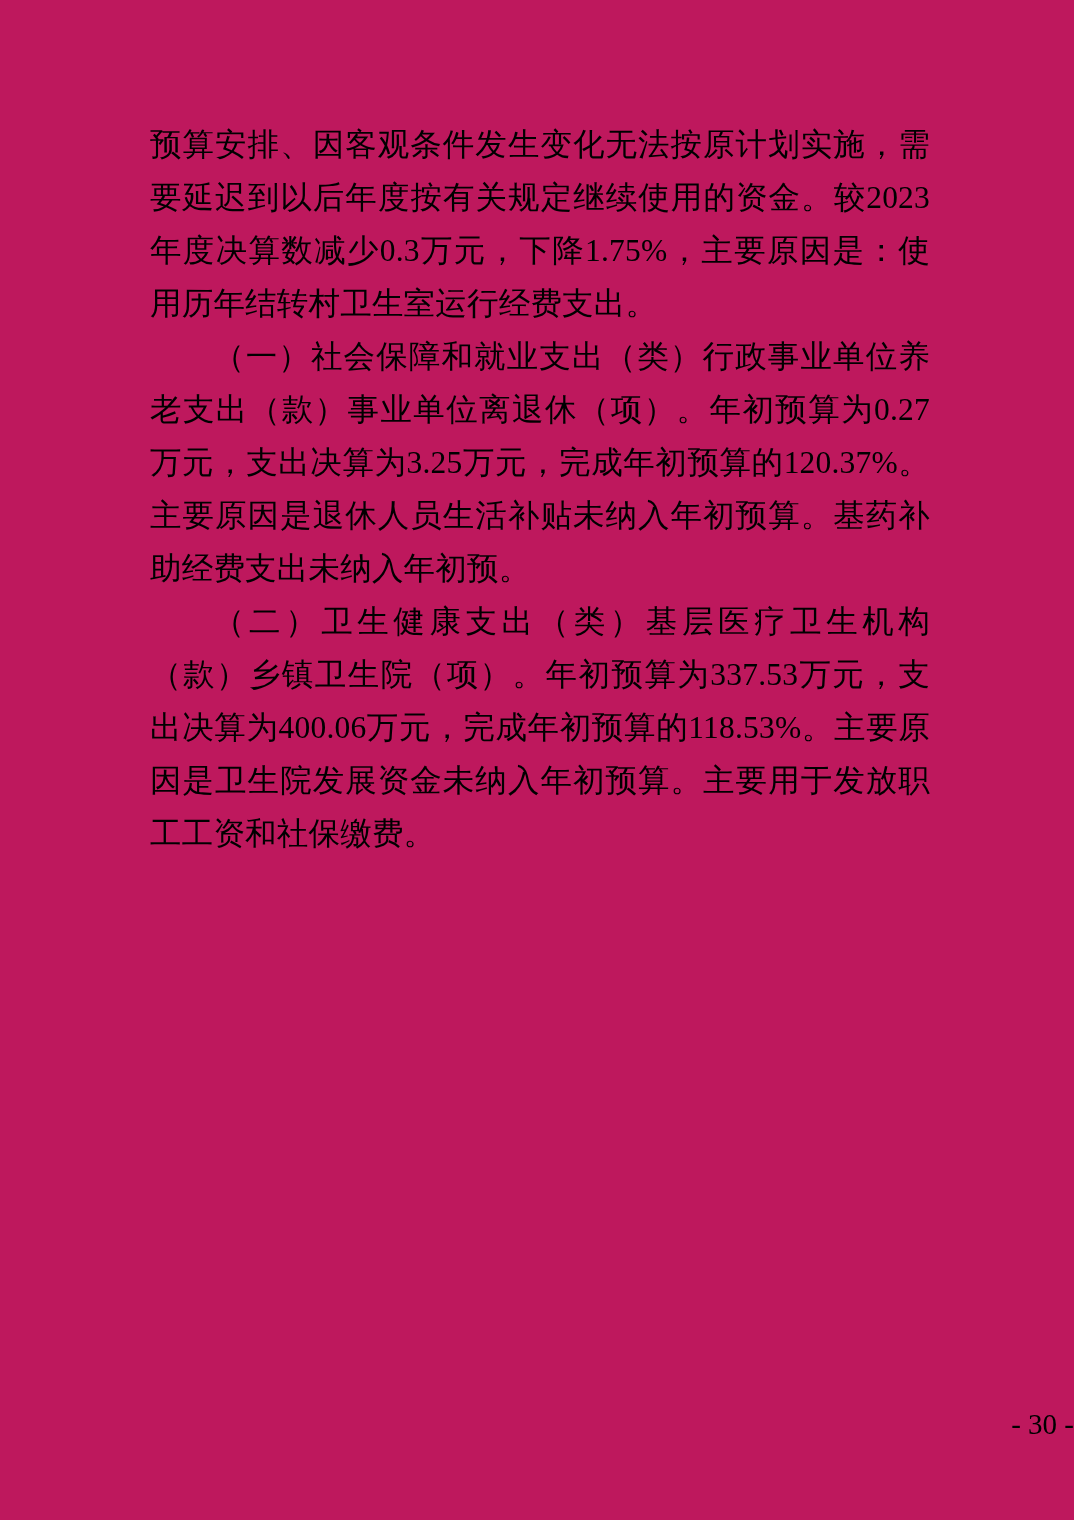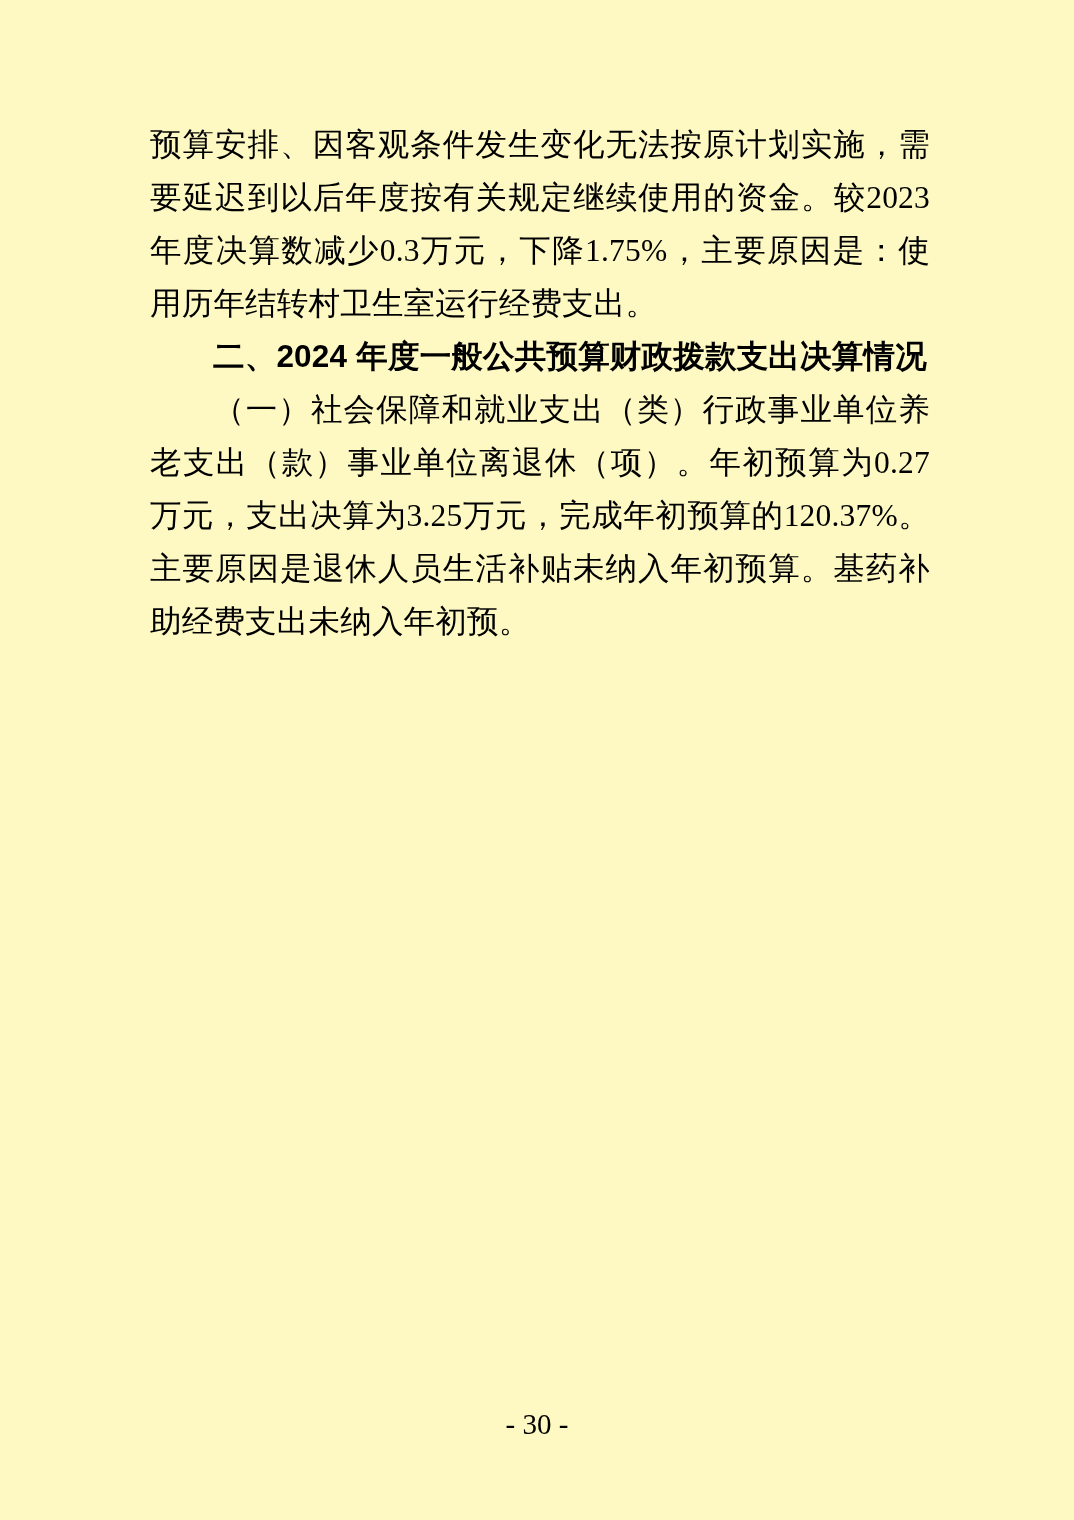--- a/index.html
+++ b/index.html
@@ -4,21 +4,21 @@
 <style>
   html, body {
     margin: 0;
     padding: 0;
     background: #ffffff;
   }
   .page {
     position: relative;
     width: 1074px;
     height: 1520px;
-    background: #fef9c3;
+    background: #be185d;
     margin: 0 auto;
     overflow: hidden;
     font-family: "Liberation Serif", "DejaVu Serif", serif;
     color: #000000;
   }
   .content {
     position: absolute;
     left: 150px;
     top: 118px;
     width: 780px;
@@ -42,28 +42,28 @@
     font-weight: bold;
     text-indent: 63px;
     font-family: "Liberation Sans", "DejaVu Sans", sans-serif;
     letter-spacing: 0.2px;
   }
   .page-number {
     position: absolute;
     left: 0;
     right: 0;
     top: 1408px;
-    text-align: center;
+    text-align: right;
     font-size: 29px;
     font-family: "Liberation Serif", "DejaVu Serif", serif;
   }
 </style>
 </head>
 <body>
 
 <div class="page">
   <div class="content">
     <p class="body-par">预算安排、因客观条件发生变化无法按原计划实施，需要延迟到以后年度按有关规定继续使用的资金。较2023年度决算数减少0.3万元，下降1.75%，主要原因是：使用历年结转村卫生室运行经费支出。</p>
-    <h2 class="section-heading">二、2024 年度一般公共预算财政拨款支出决算情况</h2>
     <p class="body-par indent">（一）社会保障和就业支出（类）行政事业单位养老支出（款）事业单位离退休（项）。年初预算为0.27万元，支出决算为3.25万元，完成年初预算的120.37%。主要原因是退休人员生活补贴未纳入年初预算。基药补助经费支出未纳入年初预。</p>
+    <p class="body-par indent">（二）卫生健康支出（类）基层医疗卫生机构（款）乡镇卫生院（项）。年初预算为337.53万元，支出决算为400.06万元，完成年初预算的118.53%。主要原因是卫生院发展资金未纳入年初预算。主要用于发放职工工资和社保缴费。</p>
   </div>
   <div class="page-number">- 30 -</div>
 </div>
 
 </body></html>

